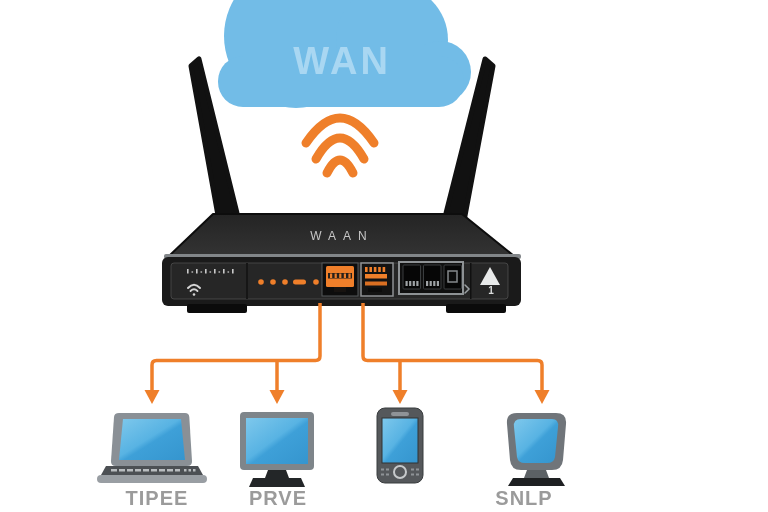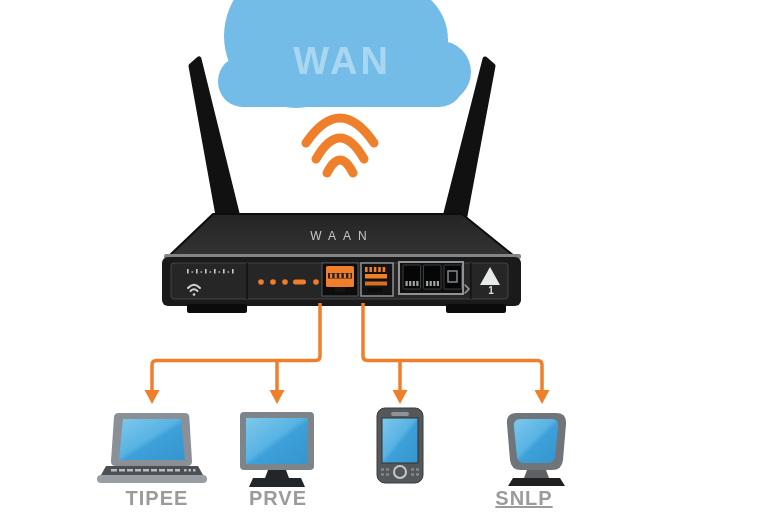--- a/index.html
+++ b/index.html
@@ -6,21 +6,21 @@
   .stage{position:relative;width:768px;height:512px;background:#ffffff;overflow:hidden;
          font-family:"Liberation Sans", sans-serif;}
   .stage svg{position:absolute;left:0;top:0;}
   .txt{position:absolute;text-align:center;user-select:none;}
   .cloud-label{left:262px;top:40px;width:160px;font-size:38px;font-weight:600;
                letter-spacing:3px;color:#A9D7F2;}
   .router-label{left:270px;top:229px;width:144px;font-size:12px;font-weight:400;
                 letter-spacing:7px;color:#c6c6c6;}
   .port-one{left:484px;top:285px;width:14px;font-size:10px;font-weight:700;color:#d8dada;}
   .dev-label{top:487px;width:90px;font-size:20px;font-weight:700;letter-spacing:1px;color:#9B9B9B;}
-  .dev-label.d0{left:112px;} .dev-label.d1{left:233px;} .dev-label.d2{left:353px;} .dev-label.d3{left:479px;text-decoration:underline;}
+  .dev-label.d0{left:112px;} .dev-label.d1{left:233px;} .dev-label.d2{left:353px;} .dev-label.d3{left:479px;}
 </style>
 </head>
 <body>
 
 <div class="stage">
 
 <svg width="768" height="512" viewBox="0 0 768 512">
   <defs>
     <linearGradient id="scr" x1="0" y1="0" x2="1" y2="1">
       <stop offset="0%" stop-color="#7EC8EC"></stop>

